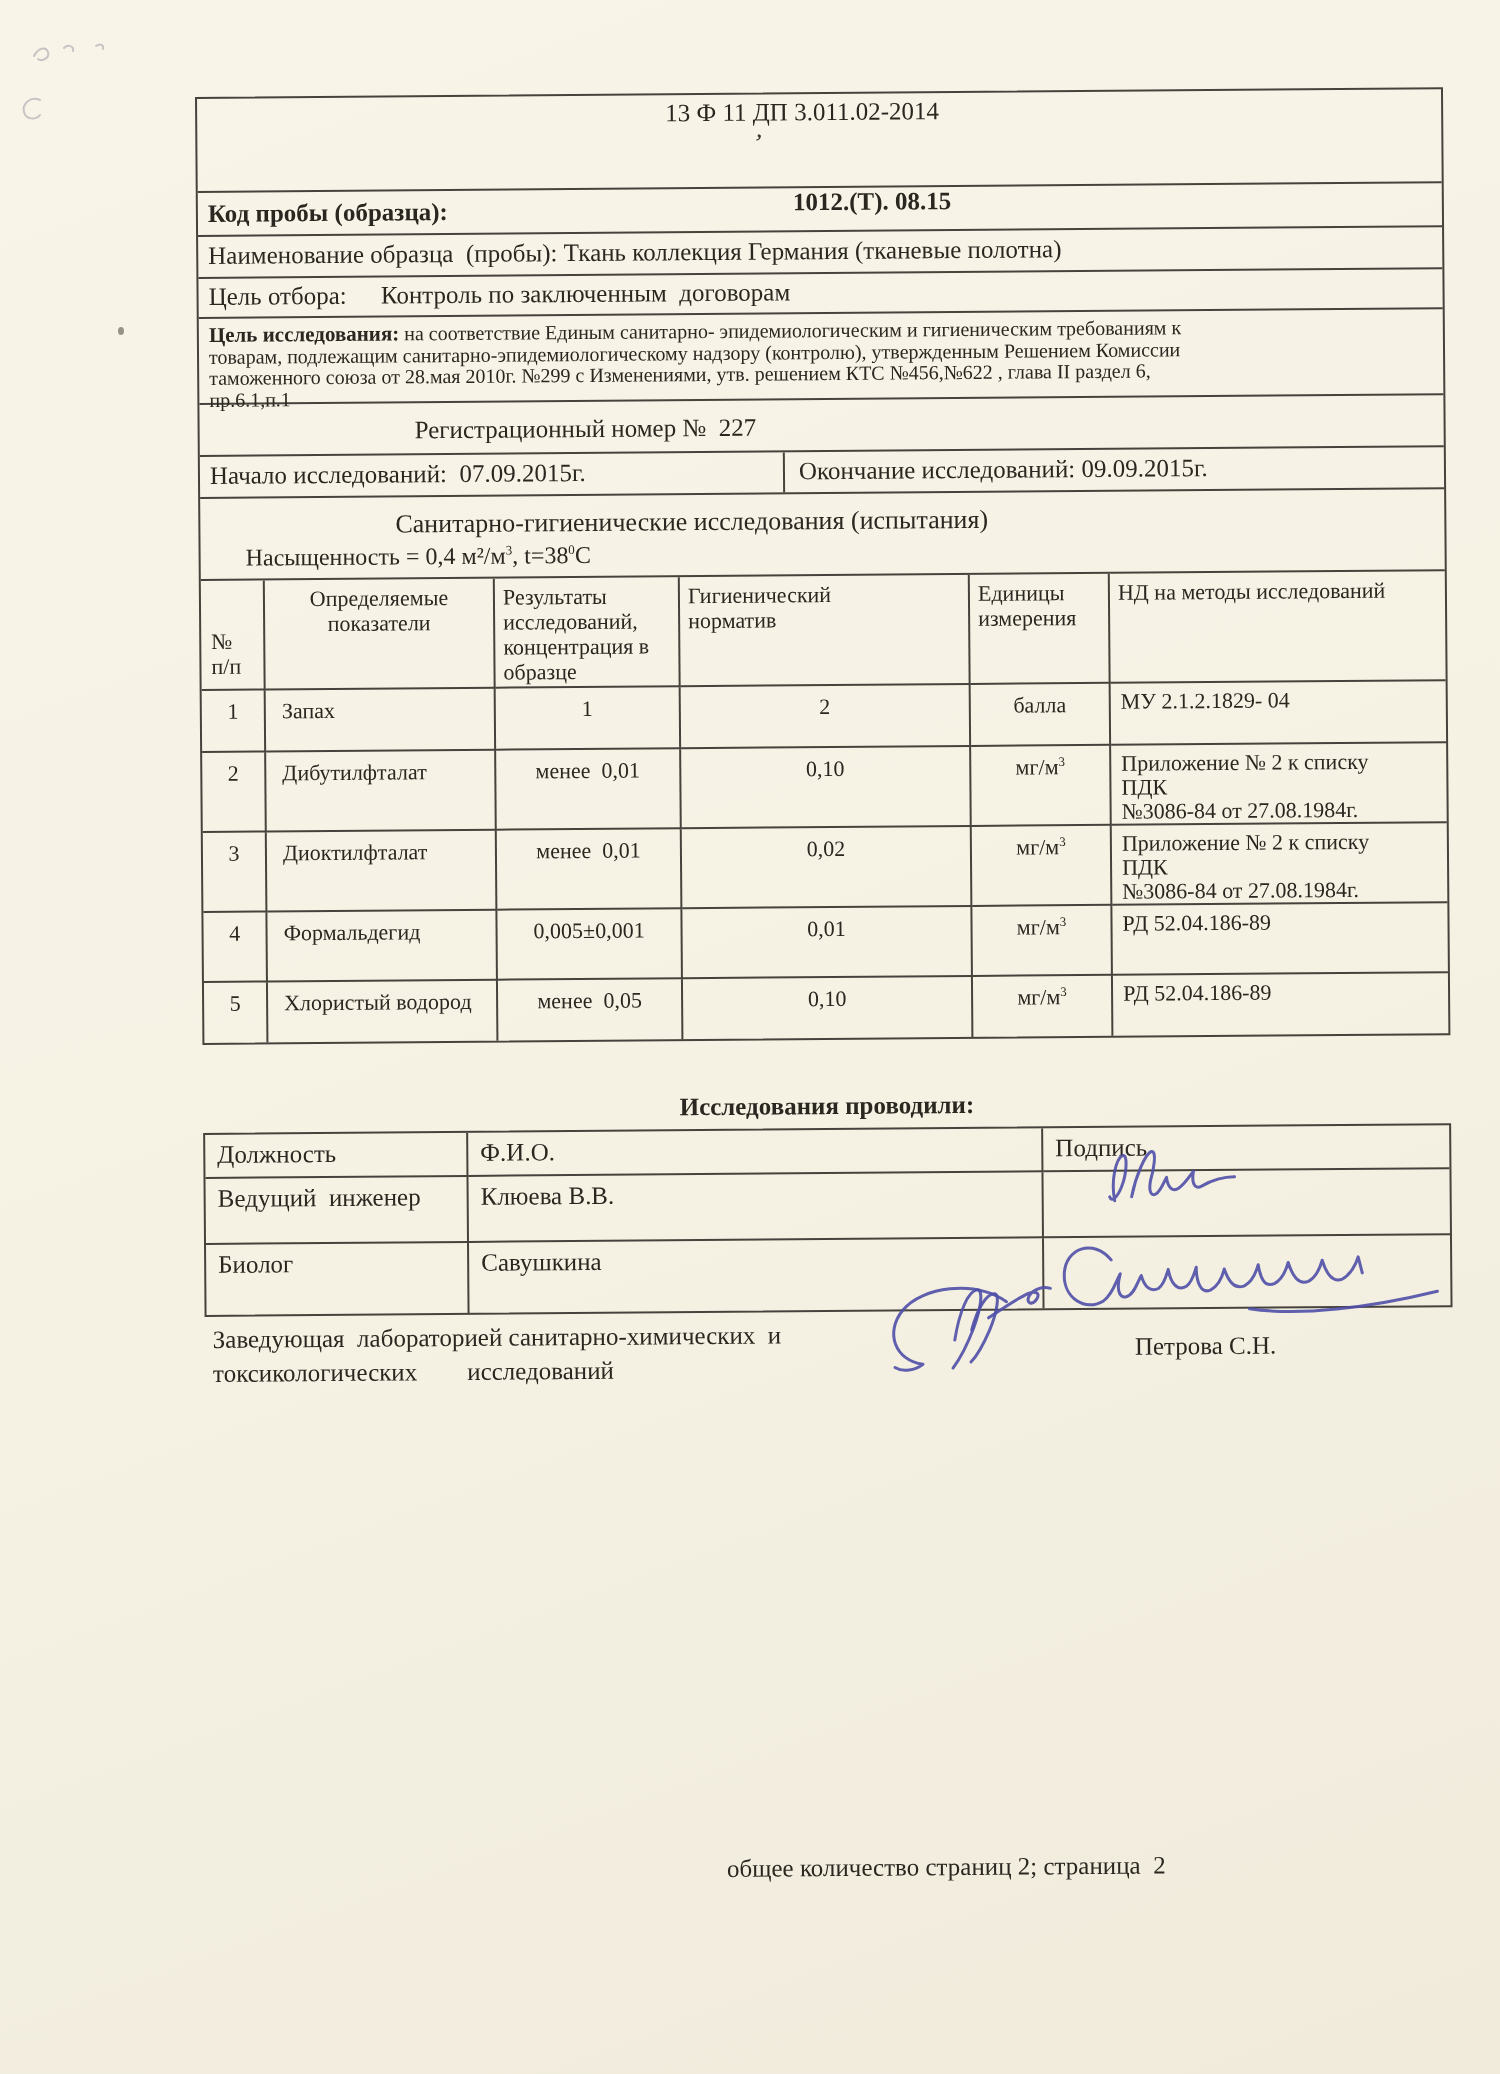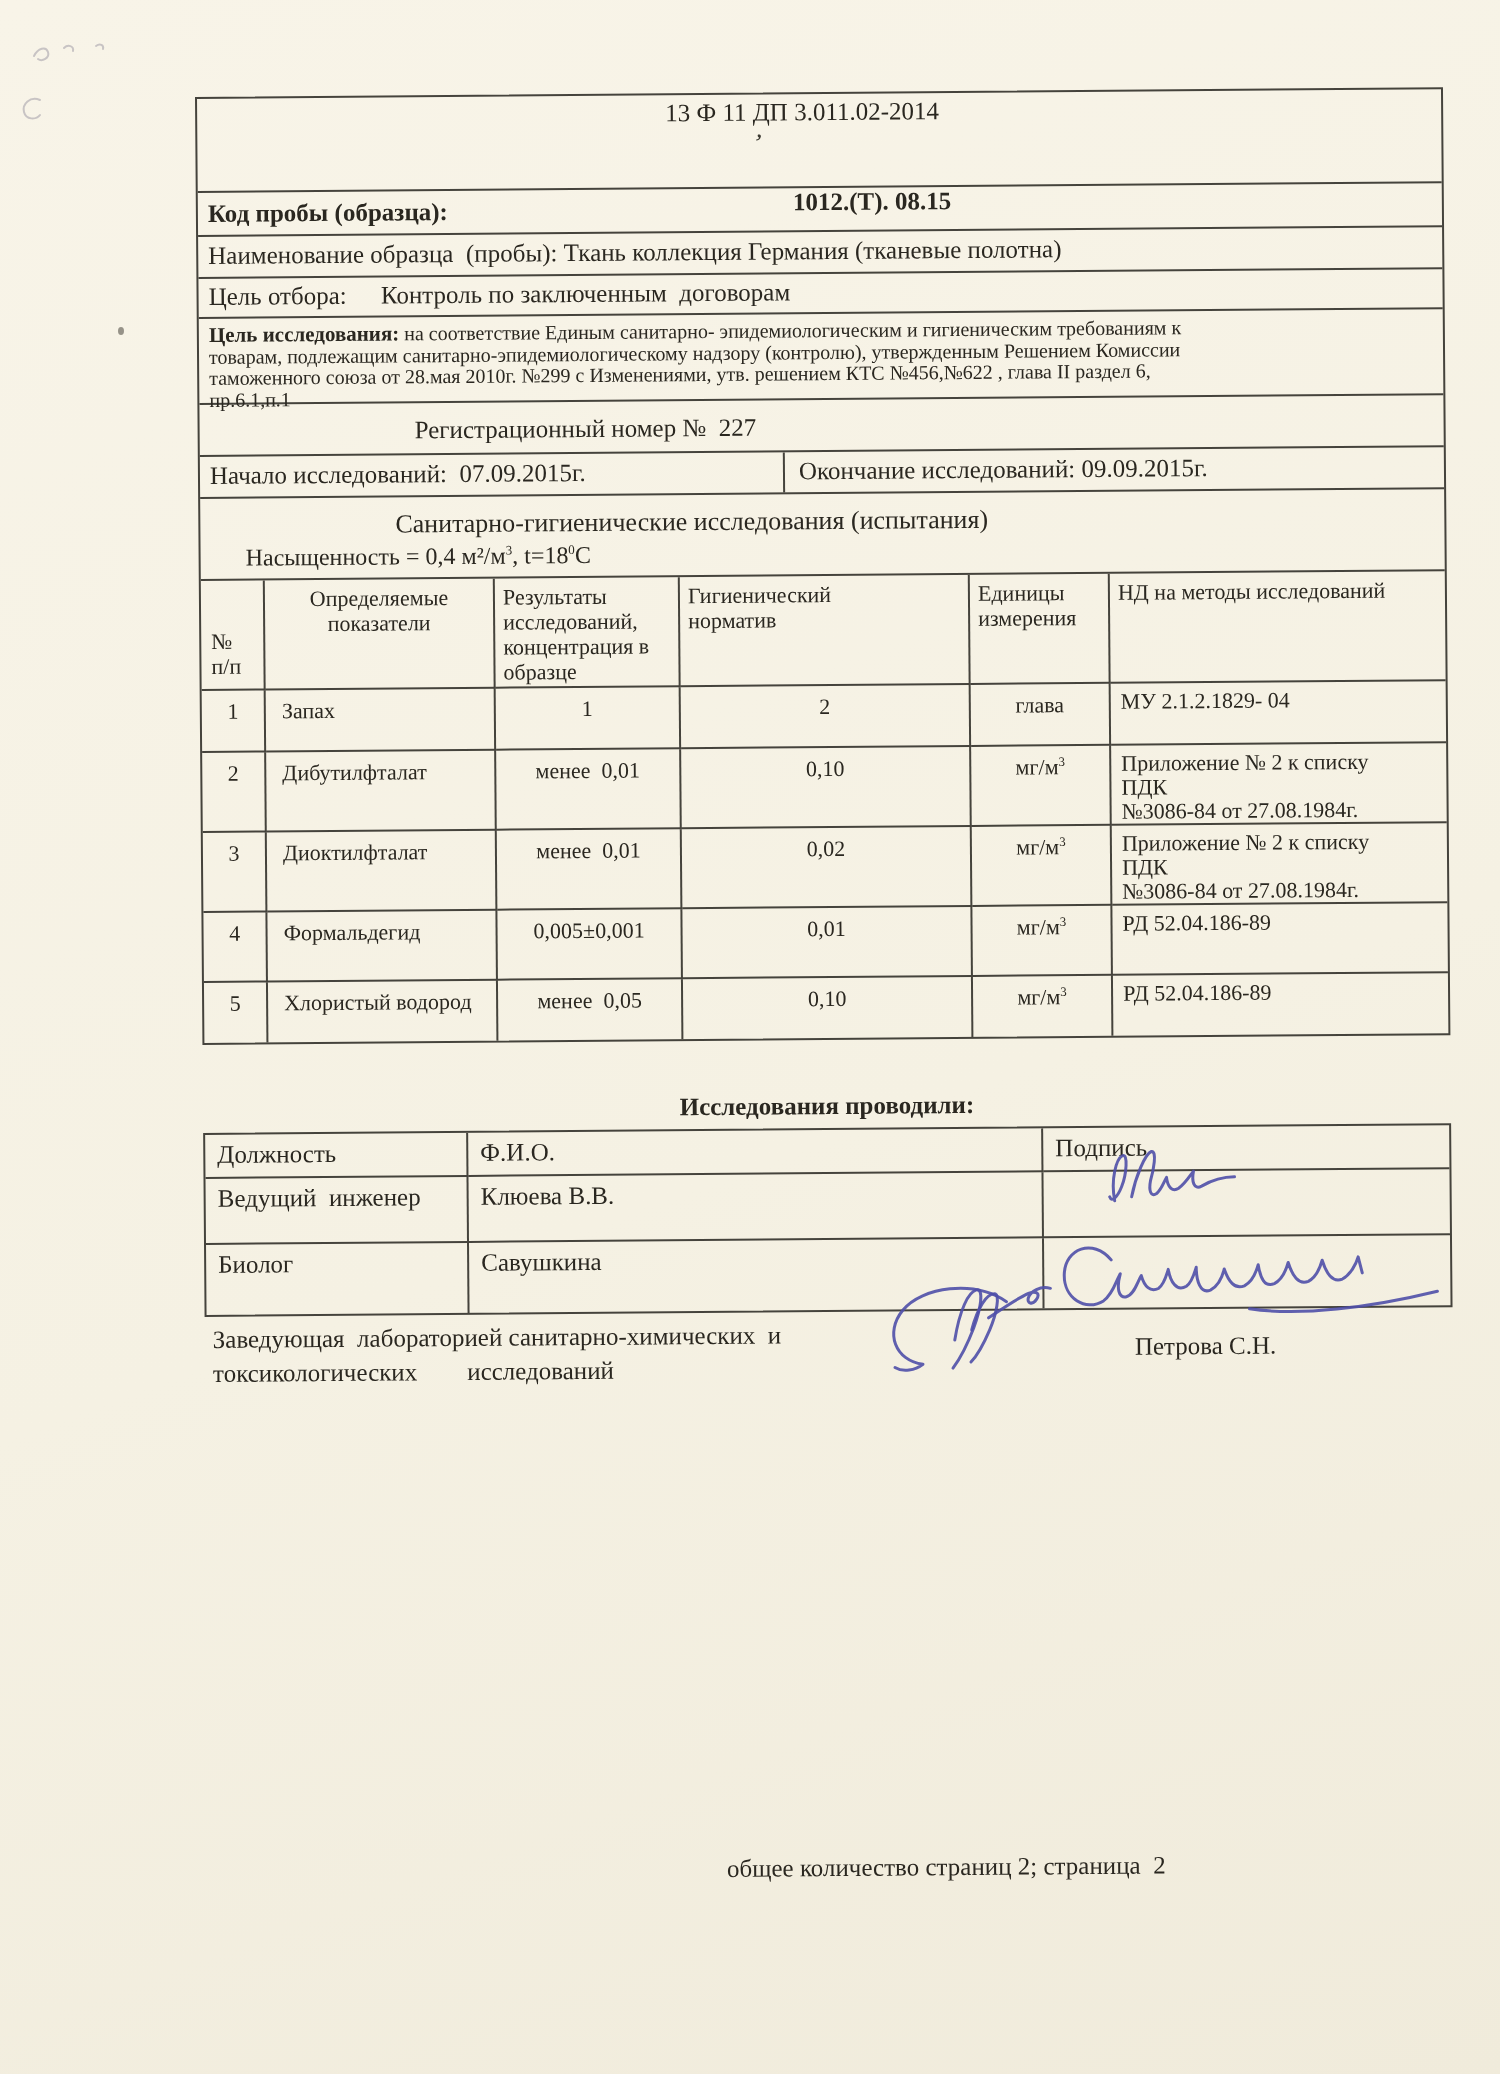--- a/index.html
+++ b/index.html
@@ -140,21 +140,21 @@
         <span class="pre">Начало исследований:  07.09.2015г.</span>
       </div>
       <div class="cell-end">
         <span class="pre">Окончание исследований: 09.09.2015г.</span>
       </div>
     </div>
 
     <div class="headnas">
       <div class="section-title">Санитарно-гигиенические исследования (испытания)</div>
       <div class="nasysh">
-        <span>Насыщенность = 0,4 м²/м</span><sup>3</sup><span>, t=18</span><sup>0</sup><span>С</span>
+        <span>Насыщенность = 0,4 м²/м</span><sup>3</sup><span>, t=38</span><sup>0</sup><span>С</span>
       </div>
     </div>
 
     <div class="t1">
       <div class="c hc h-num">№
 п/п</div>
       <div class="c hc h-ind">Определяемые
 показатели</div>
       <div class="c hc">Результаты
 исследований,
@@ -163,21 +163,21 @@
       <div class="c hc">Гигиенический
 норматив</div>
       <div class="c hc">Единицы
 измерения</div>
       <div class="c hc lastcol">НД на методы исследований</div>
 
       <div class="c c1">1</div>
       <div class="c c2 pre">Запах</div>
       <div class="c c3 pre">1</div>
       <div class="c c4">2</div>
-      <div class="c c5"><span>глава</span><sup></sup></div>
+      <div class="c c5"><span>балла</span><sup></sup></div>
       <div class="c c6 lastcol">МУ 2.1.2.1829- 04</div>
 
       <div class="c c1">2</div>
       <div class="c c2 pre">Дибутилфталат</div>
       <div class="c c3 pre">менее  0,01</div>
       <div class="c c4">0,10</div>
       <div class="c c5"><span>мг/м</span><sup>3</sup></div>
       <div class="c c6 lastcol"> Приложение № 2 к списку
 ПДК
 №3086-84 от 27.08.1984г.</div>

